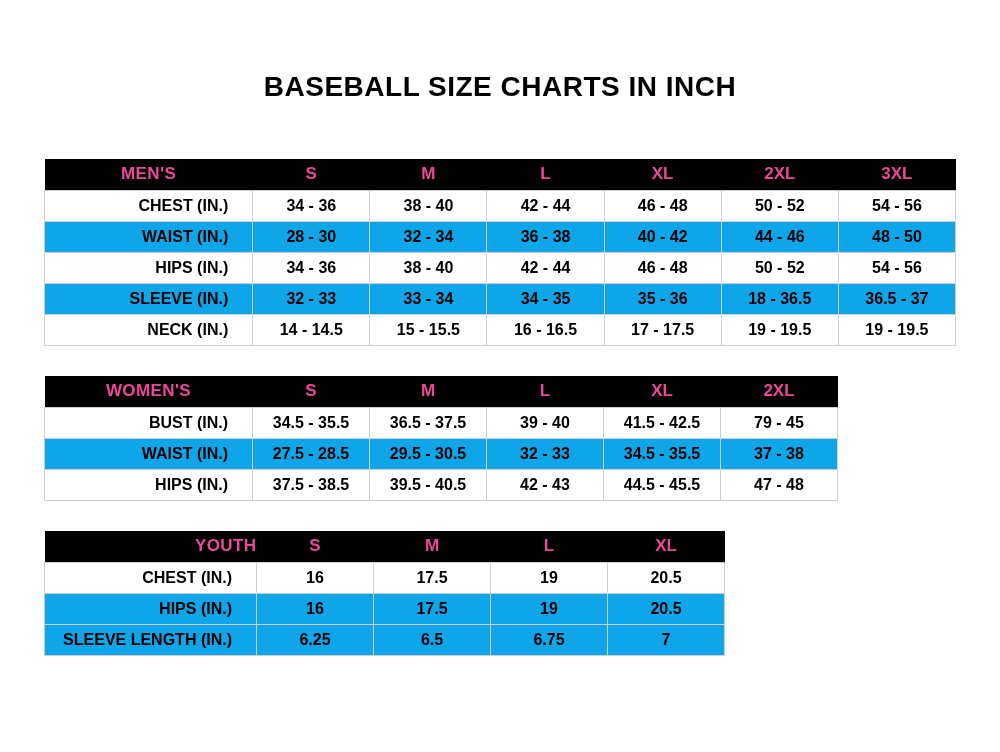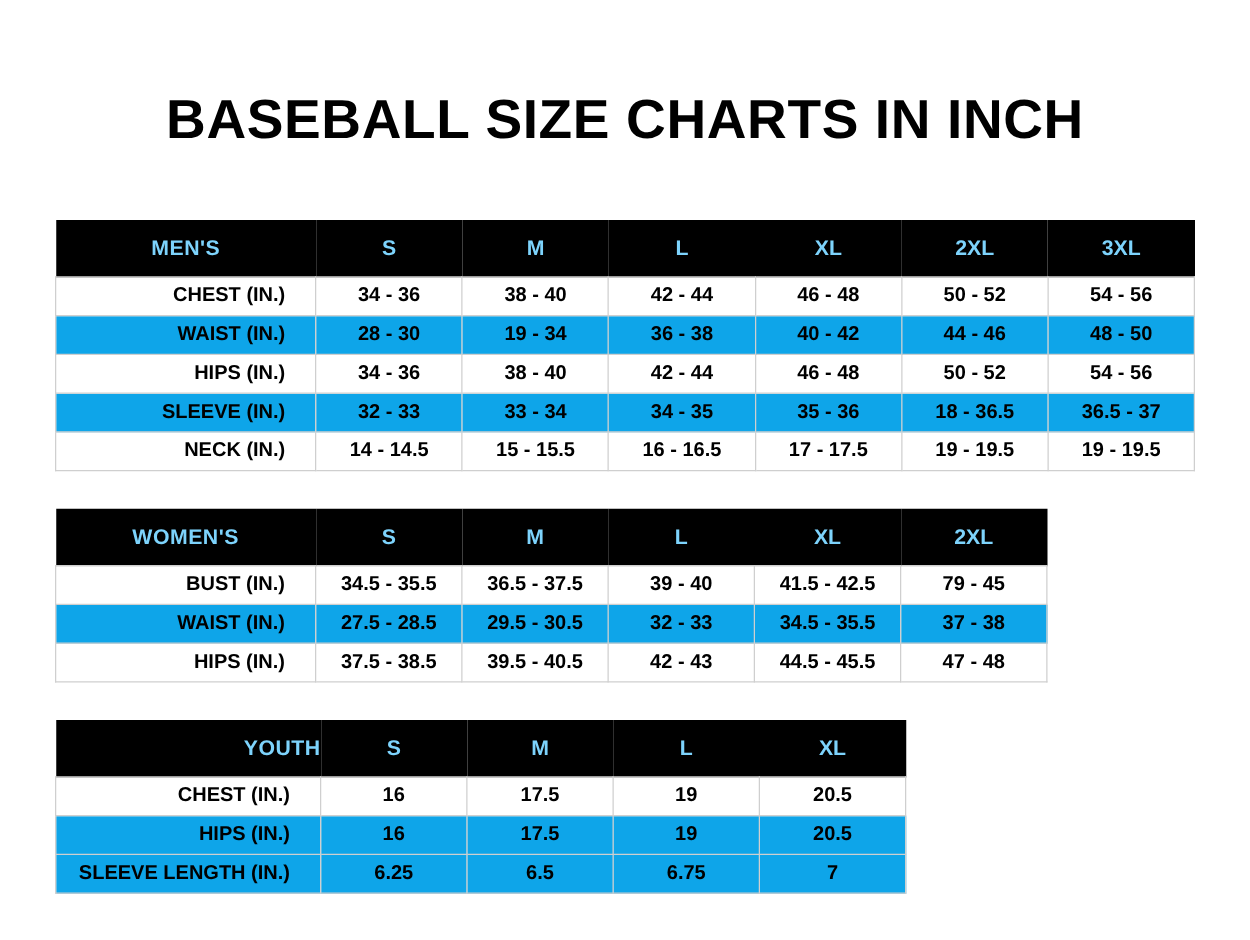--- a/index.html
+++ b/index.html
@@ -15,21 +15,21 @@
     overflow: hidden;
   }
   .page {
     position: relative;
     width: 1000px;
     height: 752px;
     box-sizing: border-box;
   }
   .title {
     text-align: center;
-    font-size: 44px;
+    font-size: 28px;
     font-weight: bold;
     letter-spacing: 0.5px;
     color: #000;
     margin: 0;
     padding-top: 72px;
     padding-bottom: 0;
     line-height: 1.1;
   }
 
   .tables {
@@ -43,24 +43,24 @@
     font-size: 16px;
     font-weight: bold;
   }
 
   table.men   { width: 912px; }
   table.women { width: 792px; }
   table.youth { width: 680px; }
 
   thead th {
     background: #000000;
-    color: #7dd3fc;
+    color: #ec4899;
     font-weight: bold;
     font-size: 17px;
-    height: 45px;
+    height: 31px;
     padding: 0;
     text-align: center;
     border: none;
   }
   thead th.rowlabel {
     text-align: center;
     letter-spacing: 0.4px;
   }
   table.youth thead th.rowlabel {
     text-align: right;
@@ -133,21 +133,21 @@
           <td>34 - 36</td>
           <td>38 - 40</td>
           <td>42 - 44</td>
           <td>46 - 48</td>
           <td>50 - 52</td>
           <td>54 - 56</td>
         </tr>
         <tr class="alt">
           <td class="rowlabel">WAIST (IN.)</td>
           <td>28 - 30</td>
-          <td>19 - 34</td>
+          <td>32 - 34</td>
           <td>36 - 38</td>
           <td>40 - 42</td>
           <td>44 - 46</td>
           <td>48 - 50</td>
         </tr>
         <tr>
           <td class="rowlabel">HIPS (IN.)</td>
           <td>34 - 36</td>
           <td>38 - 40</td>
           <td>42 - 44</td>

